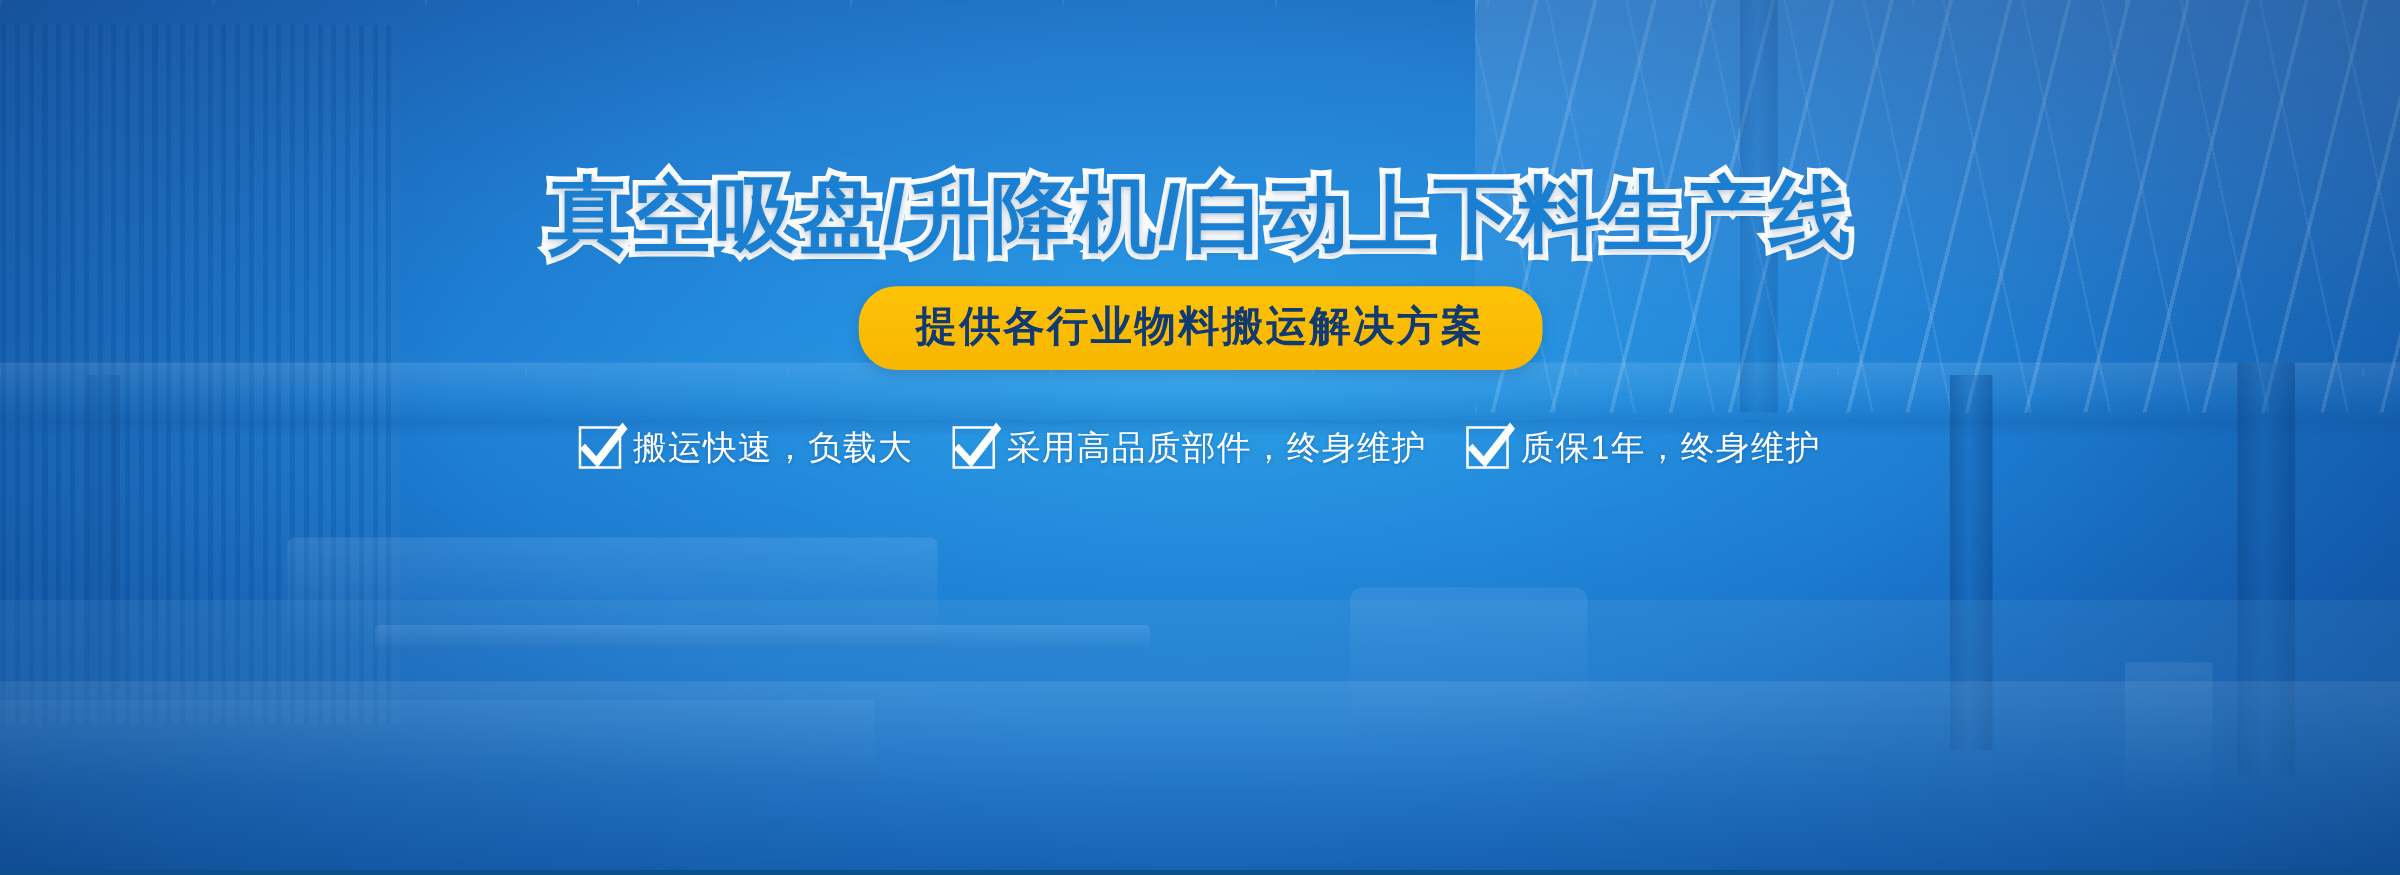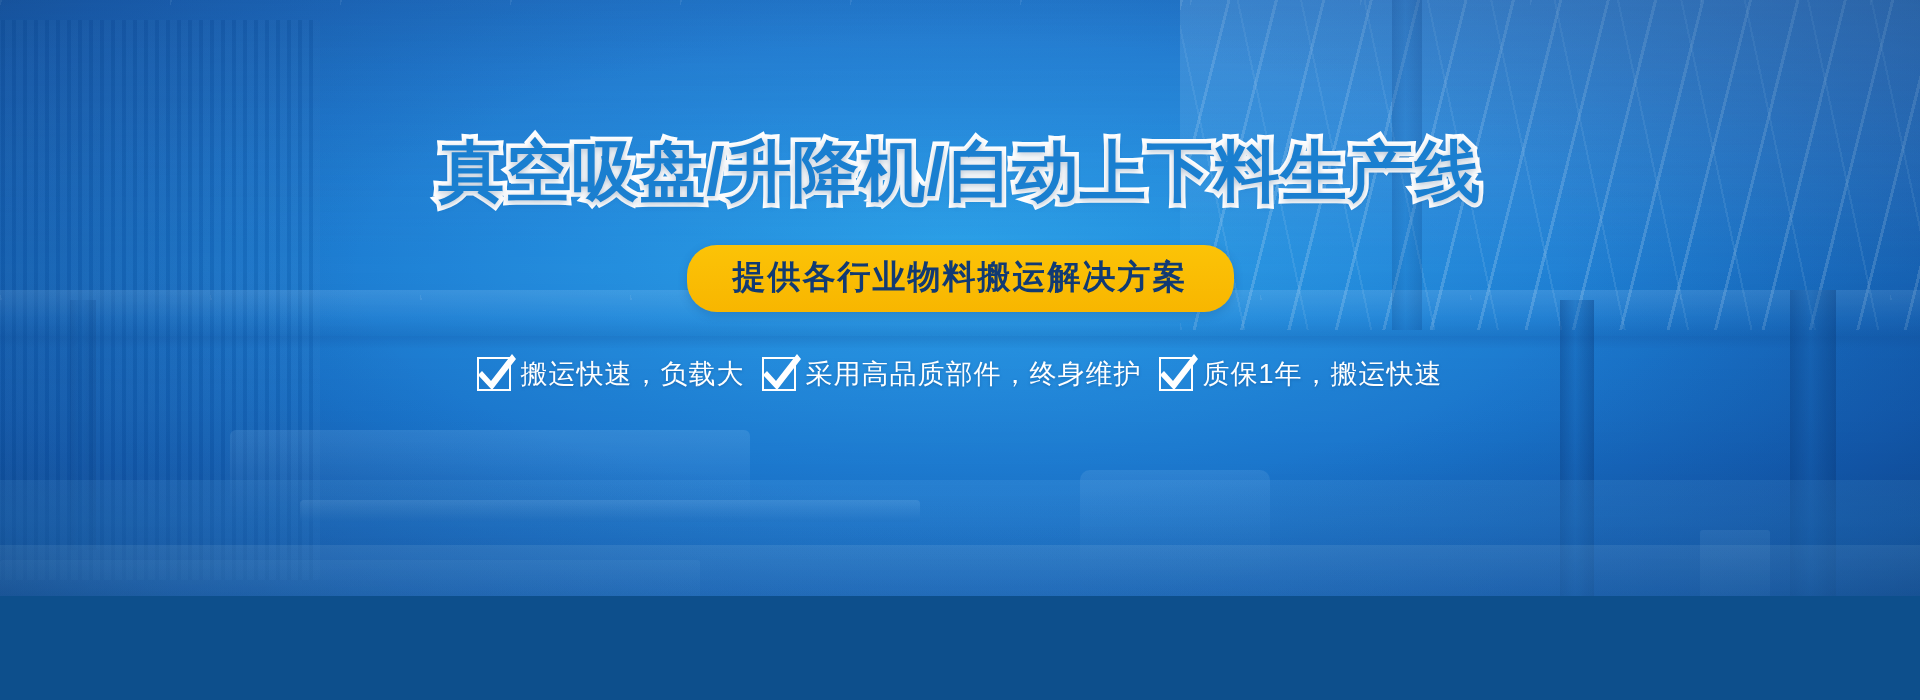--- a/index.html
+++ b/index.html
@@ -3,21 +3,21 @@
 <meta charset="utf-8">
 <style>
   html, body {
     margin: 0;
     padding: 0;
     background: #0d4f8c;
   }
   #banner {
     position: relative;
     width: 1920px;
-    height: 596px;
+    height: 696px;
     overflow: hidden;
     font-family: "Liberation Sans", "DejaVu Sans", sans-serif;
     user-select: none;
   }
 
   
   .bg-layer { position: absolute; inset: 0; }
 
   .bg-base {
     background:
@@ -105,37 +105,37 @@
     letter-spacing: 1px;
     line-height: 1.08;
     color: #1a7fd0;
     -webkit-text-stroke: 9px #ffffff;
     paint-order: stroke fill;
     text-shadow: 0 2px 6px rgba(8,52,105,0.30);
     white-space: nowrap;
   }
 
   .subtitle-pill {
-    margin-top: 38px;
+    margin-top: 22px;
     background: linear-gradient(180deg, #fcc307 0%, #f8b600 100%);
     color: #113a73;
     font-size: 33px;
     font-weight: 700;
     letter-spacing: 2px;
     padding: 10px 46px 12px 46px;
     border-radius: 30px;
     box-shadow: 0 3px 10px rgba(10,55,110,0.22);
     white-space: nowrap;
   }
 
   .features {
     margin-top: 44px;
     display: flex;
     align-items: center;
-    gap: 18px;
+    gap: 32px;
     white-space: nowrap;
   }
   .feature {
     display: flex;
     align-items: center;
     gap: 9px;
   }
   .check-box {
     position: relative;
     width: 30px;
@@ -205,18 +205,18 @@
         </span>
         <span class="feature-label">采用高品质部件，终身维护</span>
       </div>
 
       <div class="feature">
         <span class="check-box">
           <svg width="42" height="44" viewBox="0 0 42 44" aria-hidden="true">
             <path d="M7 21 L16 31 L37 4 L41 9 L17 40 L3 25 Z" fill="#ffffff"></path>
           </svg>
         </span>
-        <span class="feature-label">质保1年，搬运快速</span>
+        <span class="feature-label">质保1年，终身维护</span>
       </div>
 
     </div>
   </div>
 </div>
 
 </body></html>

